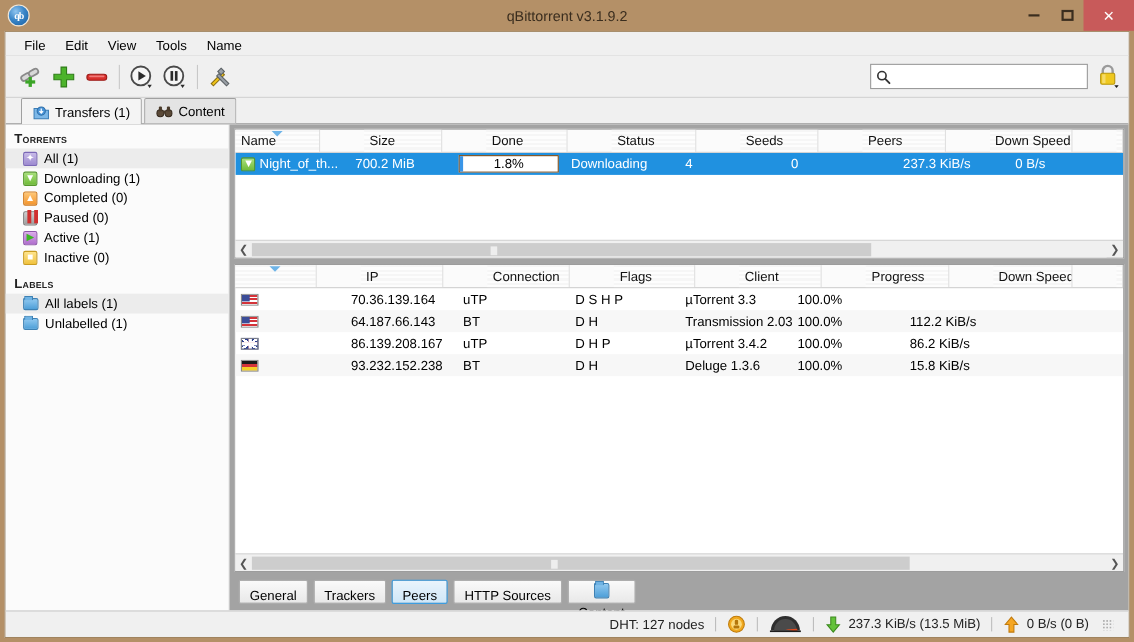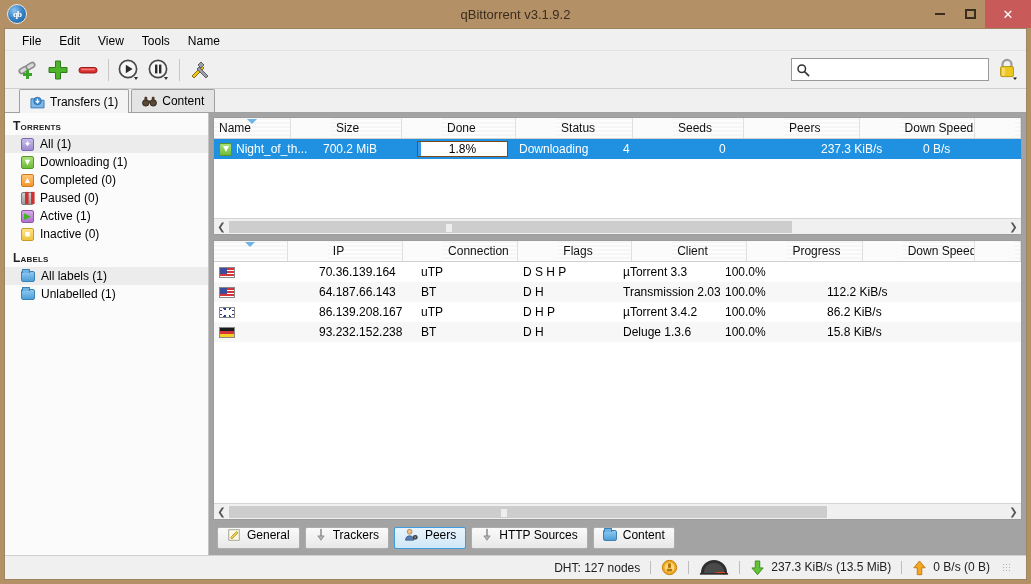--- a/index.html
+++ b/index.html
@@ -257,25 +257,26 @@
   }
   .flag-de { background: linear-gradient(#1a1a1a 0 33.3%, #d4343a 33.3% 66.6%, #f5cf27 66.6% 100%); }
 
   
   .btabs {
     height: 26px; flex: 0 0 26px;
     display: flex; align-items: center; gap: 5px;
     padding-left: 4px;
   }
   .btab {
-    height: 22px; display: flex; gap: 6px;
+    height: 22px; display: flex; align-items: center; gap: 6px;
     padding: 0 9px;
     border: 1px solid #adadad; border-radius: 2px;
     background: linear-gradient(#fafafa,#e8e8e8);
     font-size: 12px;
+    flex-direction: column;
   }
   .btab.active {
     border-color: #3c9de0;
     background: linear-gradient(#e9f4fc,#cfe7f8);
   }
 
   
   .statusbar {
     height: 24px; flex: 0 0 24px;
     background: #f0f0f0;

